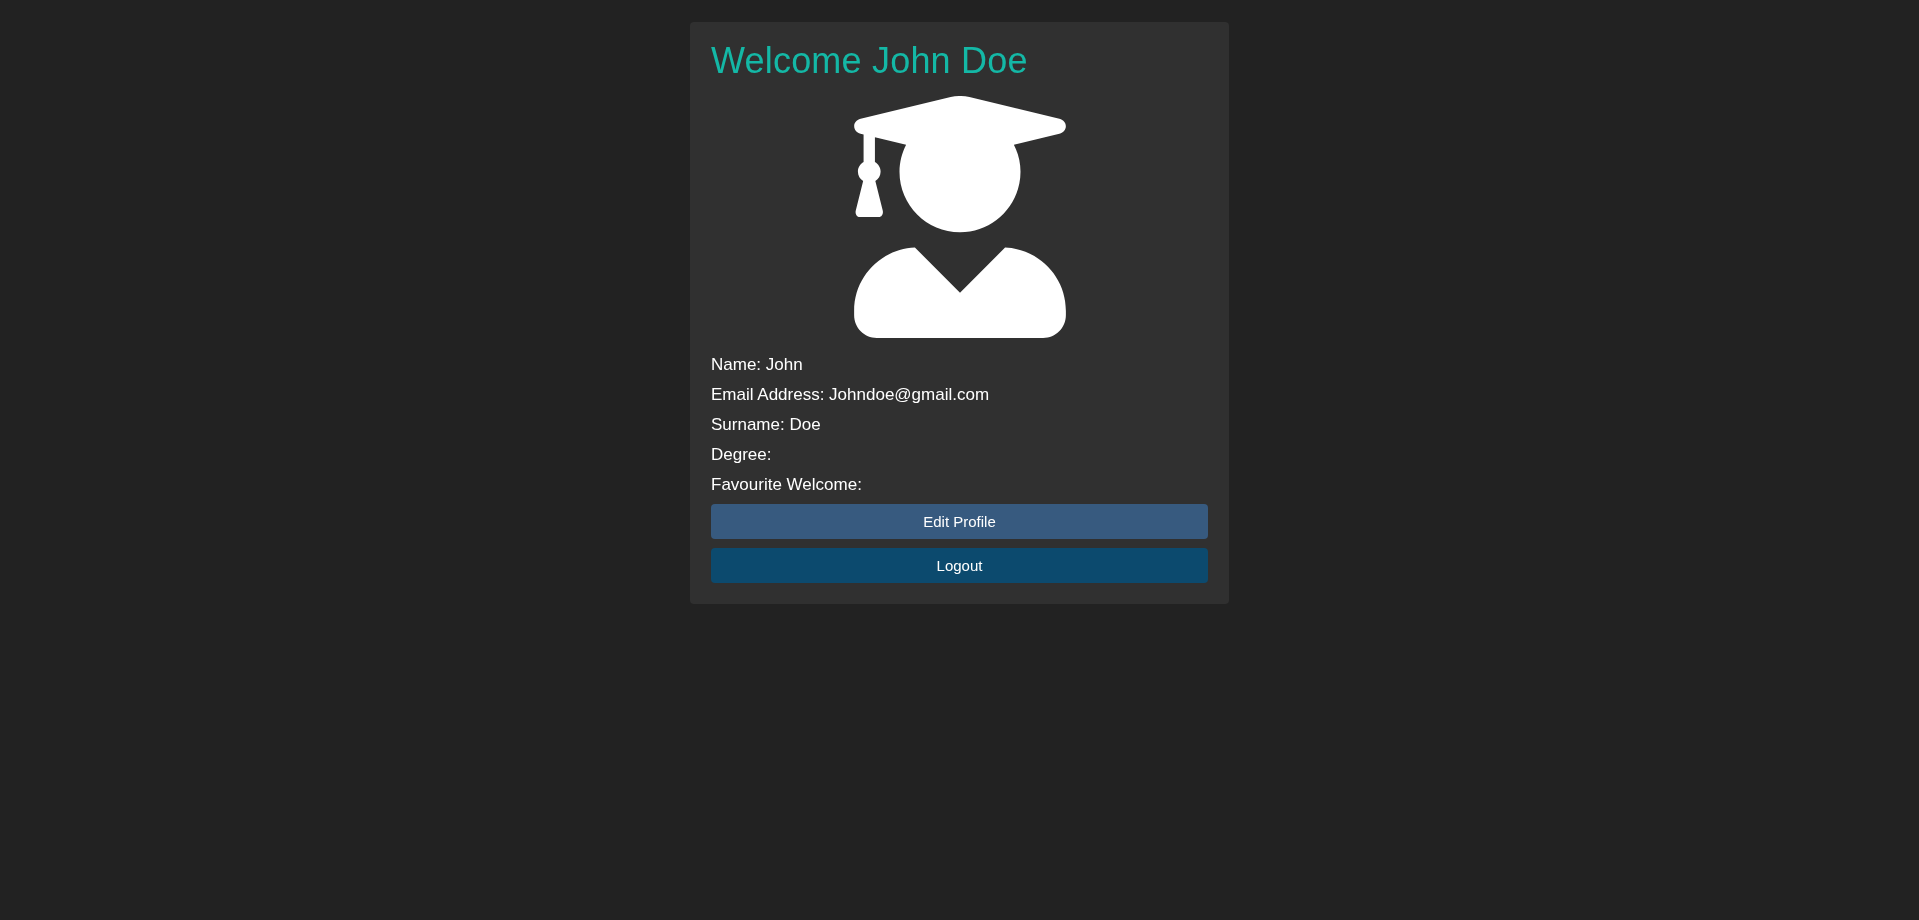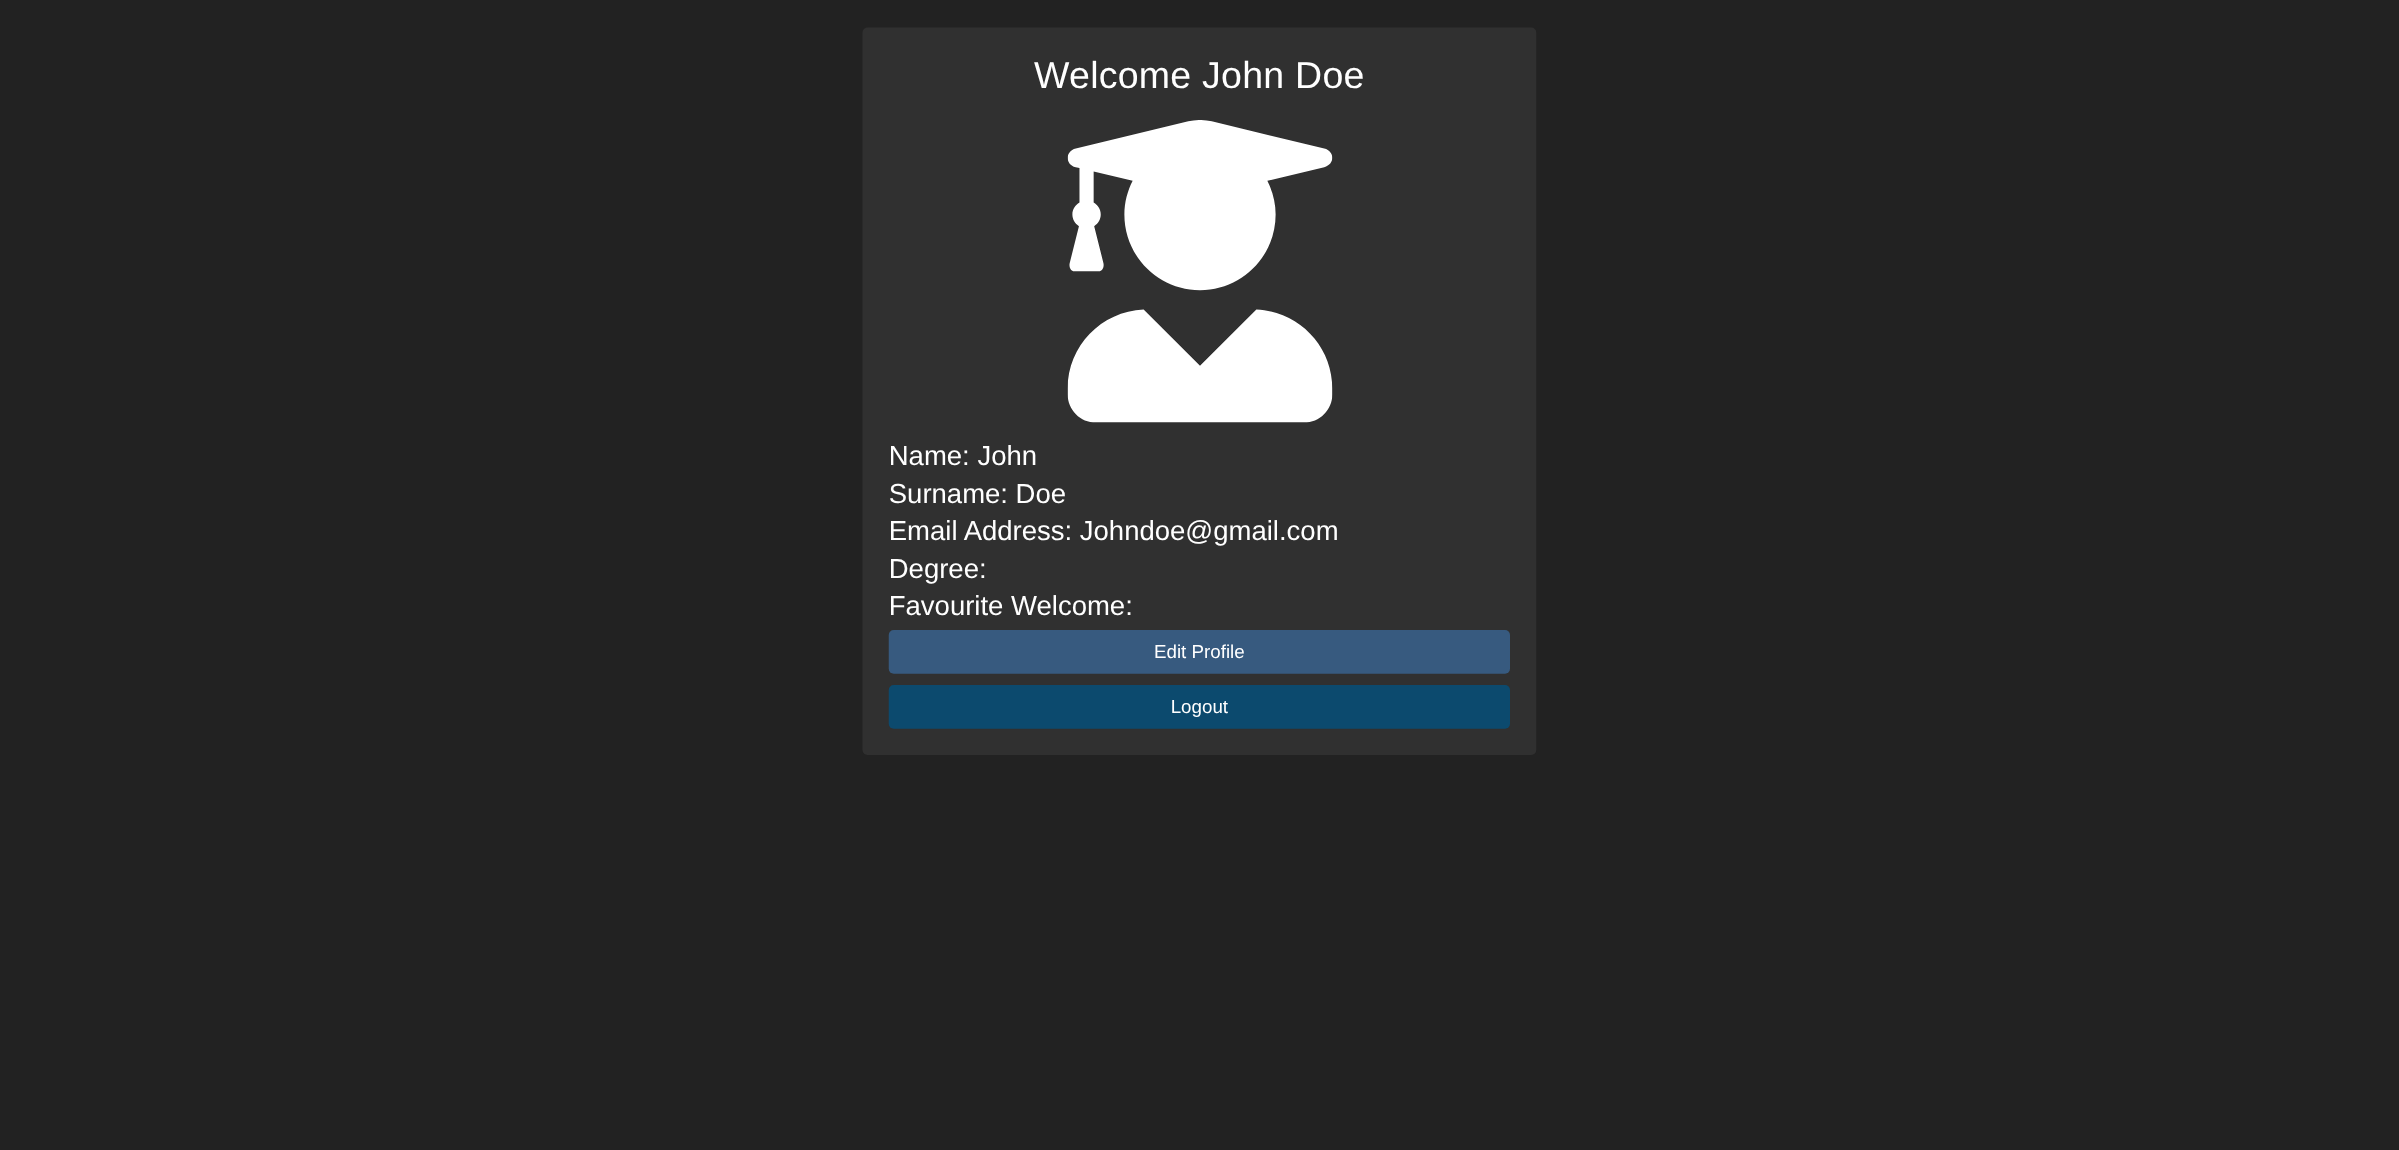--- a/index.html
+++ b/index.html
@@ -13,37 +13,36 @@
   .profile-card {
     box-sizing: border-box;
     width: 539px;
     margin: 22px auto 0;
     background: #303030;
     border-radius: 4px;
     padding: 20px 21px 21px;
   }
   .welcome-title {
     margin: 0 0 16px;
-    font-size: 30px;
+    font-size: 36px;
     line-height: 38px;
     font-weight: 400;
-    color: #ffffff;
-    text-align: center;
+    color: #14b8a6;
     letter-spacing: 0.2px;
   }
   .icon-wrap {
     display: flex;
     justify-content: center;
     margin: 0 0 12px;
   }
   .icon-wrap svg { display: block; }
   .info-block { margin: 0 0 4px; }
   .info-block p {
     margin: 0;
-    font-size: 22px;
+    font-size: 17px;
     line-height: 30px;
     color: #ffffff;
   }
   .btn {
     display: block;
     box-sizing: border-box;
     width: 100%;
     height: 35px;
     padding: 0;
     border: none;
@@ -65,22 +64,22 @@
   <h1 class="welcome-title">Welcome John Doe</h1>
 
   <div class="icon-wrap">
     <svg width="212" height="242" viewBox="0 0 448 512" aria-hidden="true">
       <path fill="#ffffff" d="M319.4 320.6L224 416l-95.4-95.4C57.1 323.7 0 382.2 0 454.4v9.6c0 26.5 21.5 48 48 48h352c26.5 0 48-21.5 48-48v-9.6c0-72.2-57.1-130.7-128.6-133.8zM13.6 79.8l6.4 1.5v58.4c-7 4.2-12 11.5-12 20.3 0 8.4 4.6 15.4 11.1 19.7L3.5 242c-1.7 6.9 2.1 14 7.6 14h41.8c5.5 0 9.3-7.1 7.6-14l-15.6-62.3C51.4 175.4 56 168.4 56 160c0-8.8-5-16.1-12-20.3V87.1l66 15.9c-8.6 17.2-14 36.4-14 57 0 70.7 57.3 128 128 128s128-57.3 128-128c0-20.6-5.3-39.8-14-57l96.3-23.2c18.2-4.4 18.2-27.1 0-31.5l-190.4-46c-13-3.1-26.7-3.1-39.7 0L13.8 48.3c-18.2 4.4-18.2 27.1-.2 31.5z"></path>
     </svg>
   </div>
 
   <div class="info-block">
     <p>Name: John</p>
+    <p>Email Address: Johndoe@gmail.com</p>
     <p>Surname: Doe</p>
-    <p>Email Address: Johndoe@gmail.com</p>
     <p>Degree:</p>
     <p>Favourite Welcome:</p>
   </div>
 
   <button class="btn btn-primary">Edit Profile</button>
 
   <button class="btn btn-secondary">Logout</button>
 
 </div>
 

